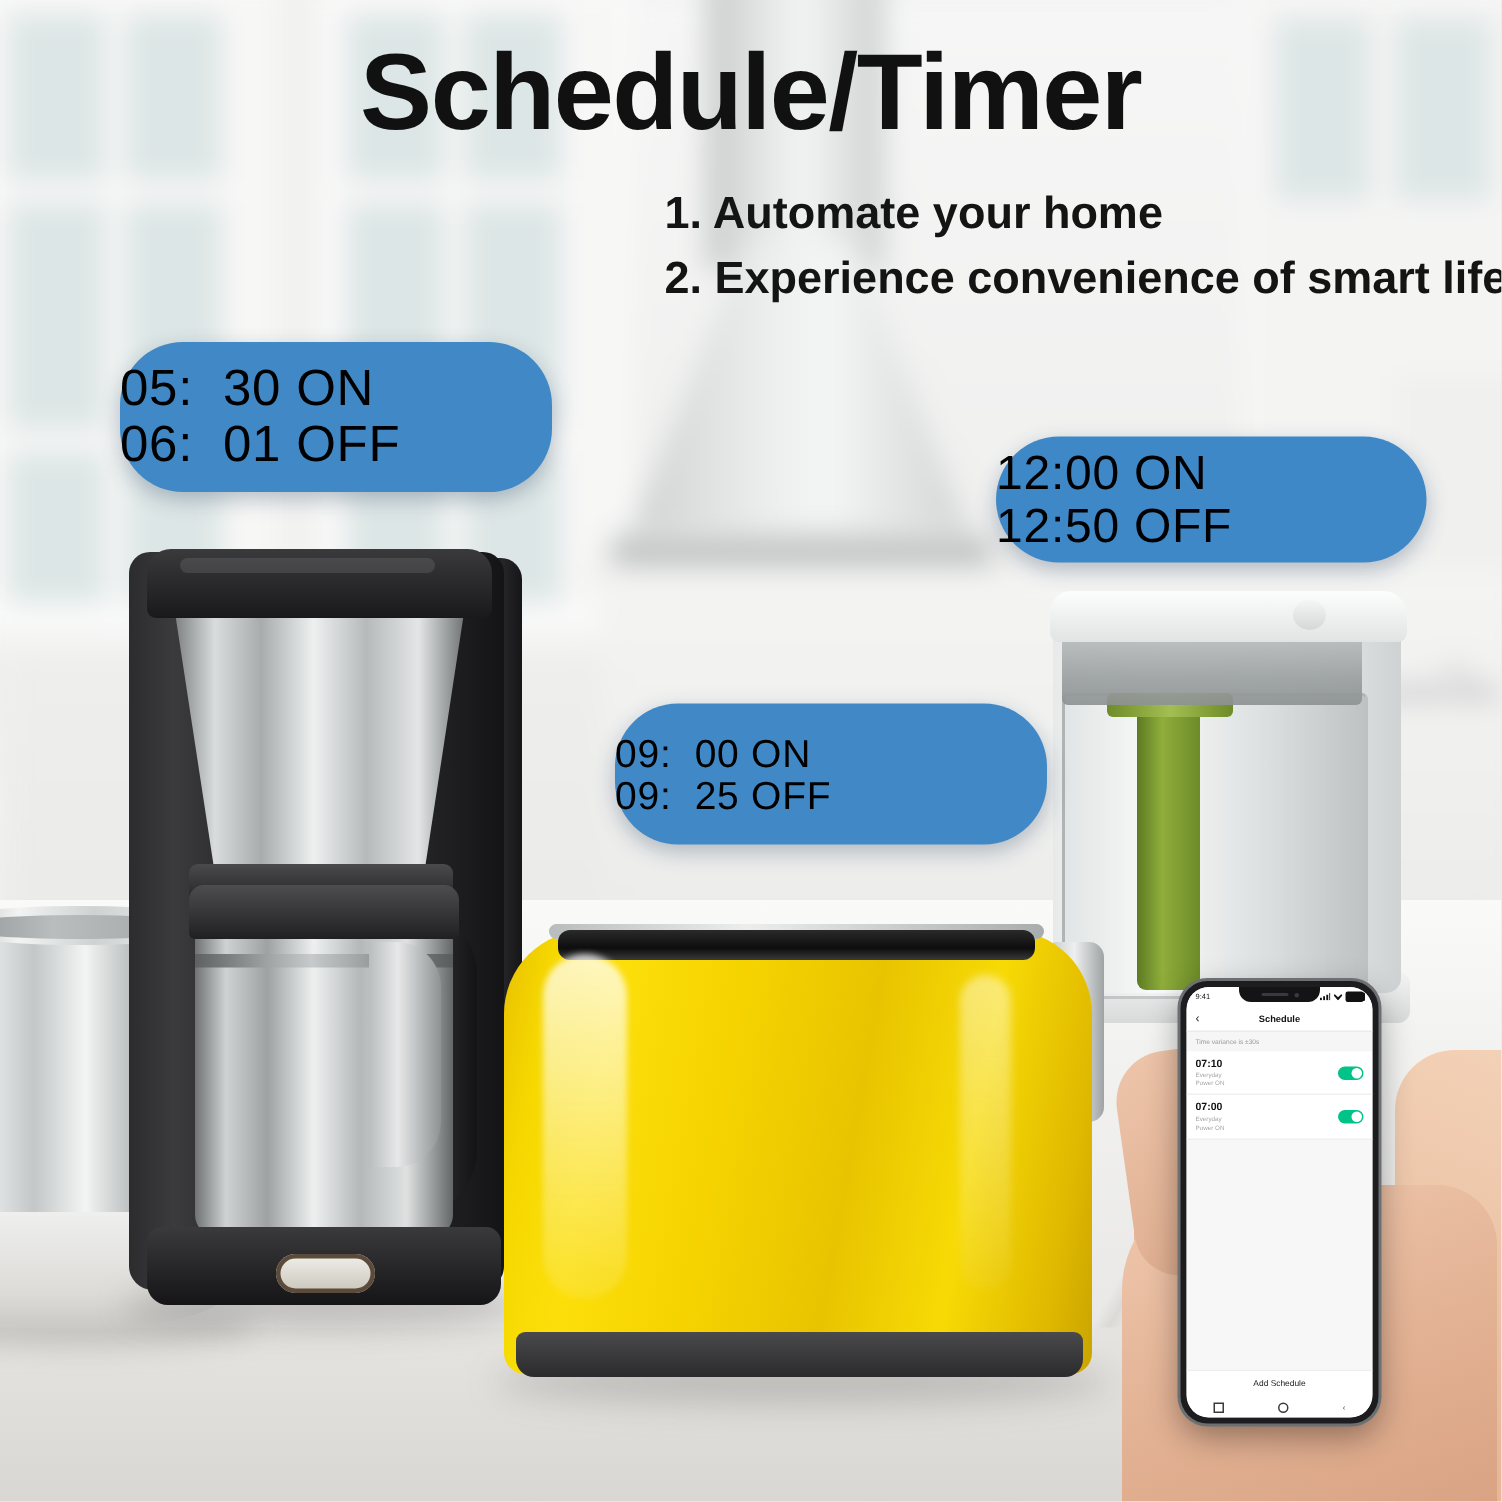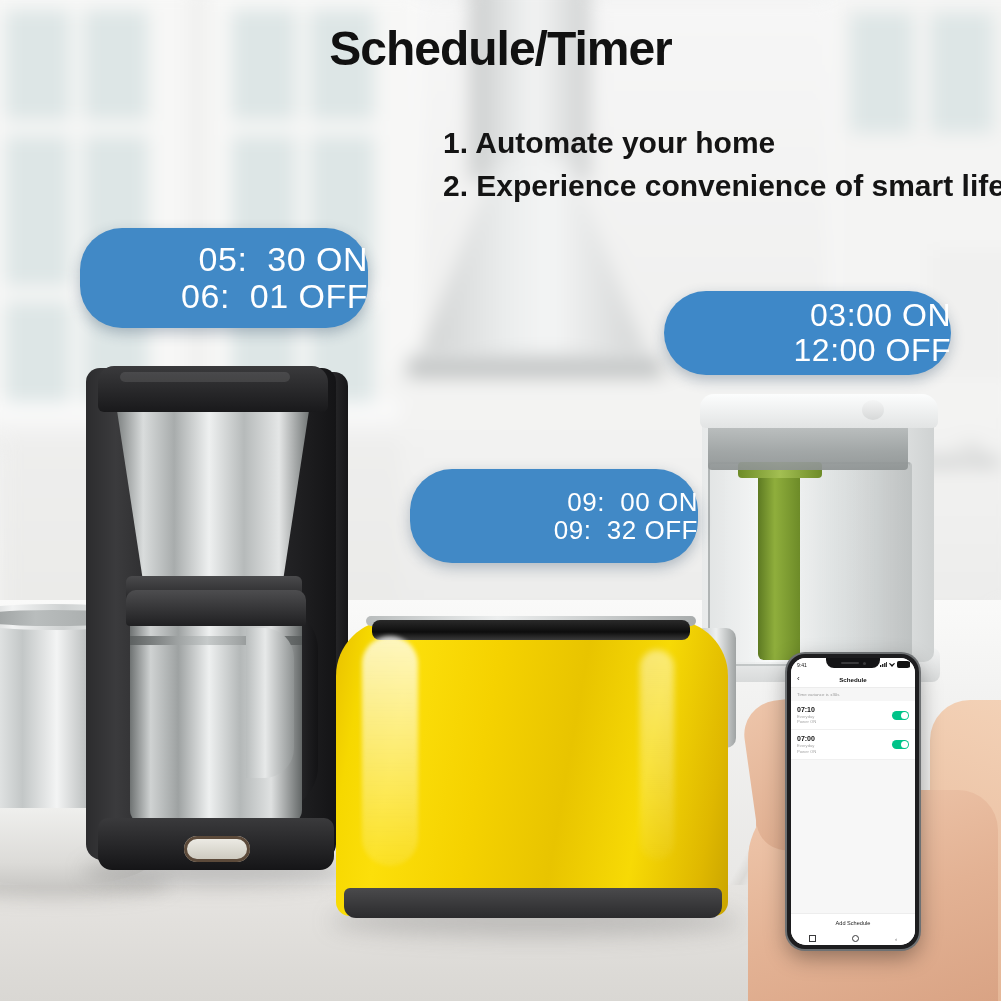--- a/index.html
+++ b/index.html
@@ -148,33 +148,33 @@
   .fp-greentop{left:738px;top:462px;width:84px;height:16px;border-radius:4px;
     background:linear-gradient(90deg,#6d8b28,#a3bf52 50%,#6d8b28);}
   .fp-handle{left:850px;top:426px;width:76px;height:230px;border-radius:0 36px 36px 0;
     background:linear-gradient(90deg,#6e7373,#9fa4a4 50%,#5c6161);}
   .fp-handle-cut{left:862px;top:450px;width:46px;height:178px;border-radius:0 24px 24px 0;
     background:linear-gradient(90deg,#eceeee,#f7f8f8);}
   .fp-base{left:700px;top:648px;width:240px;height:34px;border-radius:8px;
     background:linear-gradient(180deg,#f2f3f3,#d8dada);}
 
   
-  .badge{position:absolute;border-radius:42px;color:#ffffff;text-align:center;
-    display:flex;flex-direction:column;justify-content:center;align-items:flex-end;
+  .badge{position:absolute;border-radius:42px;color:#000000;text-align:center;
+    display:flex;flex-direction:column;justify-content:center;align-items:flex-start;
     letter-spacing:.5px;line-height:1.08;
     box-shadow:0 5px 14px rgba(30,60,90,.30);}
   .badge .ln{white-space:pre;font-weight:400;}
 
   #badge1{left:80px;top:228px;width:288px;height:100px;background:#4189c6;font-size:34px;}
   #badge2{left:664px;top:291px;width:287px;height:84px;background:#3e88c8;font-size:32px;}
   #badge3{left:410px;top:469px;width:288px;height:94px;background:#4189c6;font-size:26px;}
 
   
   #title{position:absolute;left:0;top:21px;width:1001px;text-align:center;
-    font-size:48px;font-weight:700;color:#111;letter-spacing:-1px;}
+    font-size:72px;font-weight:700;color:#111;letter-spacing:-1px;}
   #subs{position:absolute;left:443px;top:122px;width:560px;color:#141414;}
   #subs .sub{font-size:30px;font-weight:600;line-height:1.42;white-space:nowrap;}
 
   
   .hand{position:absolute;}
   .palm{left:748px;top:790px;width:250px;height:211px;border-radius:70px 40px 0 0;
     background:linear-gradient(160deg,#f0c9ae,#e3b294 55%,#d9a384);}
   .palm2{left:930px;top:700px;width:71px;height:301px;border-radius:40px 0 0 0;
     background:linear-gradient(200deg,#f3d1b6,#e4b595);}
   .thumb{left:750px;top:700px;width:70px;height:150px;border-radius:34px 20px 16px 30px;
@@ -388,26 +388,26 @@
       </div>
 
     </div>
   </div>
 
   <div class="badge" id="badge1">
     <span class="ln">05:  30 ON</span>
     <span class="ln">06:  01 OFF</span>
   </div>
   <div class="badge" id="badge2">
-    <span class="ln">03:00 ON</span>
-    <span class="ln">12:00 OFF</span>
+    <span class="ln">12:00 ON</span>
+    <span class="ln">12:50 OFF</span>
   </div>
   <div class="badge" id="badge3">
     <span class="ln">09:  00 ON</span>
-    <span class="ln">09:  32 OFF</span>
+    <span class="ln">09:  25 OFF</span>
   </div>
 
   <div id="title">Schedule/Timer</div>
   <div id="subs">
     <div class="sub">1. Automate your home</div>
     <div class="sub">2. Experience convenience of smart life</div>
   </div>
 
 </div>
 

